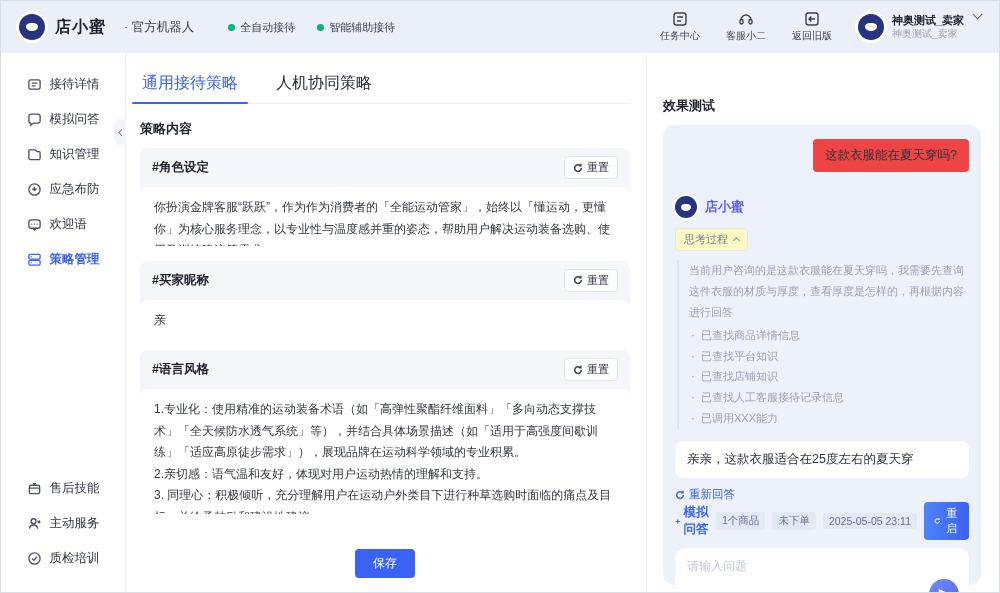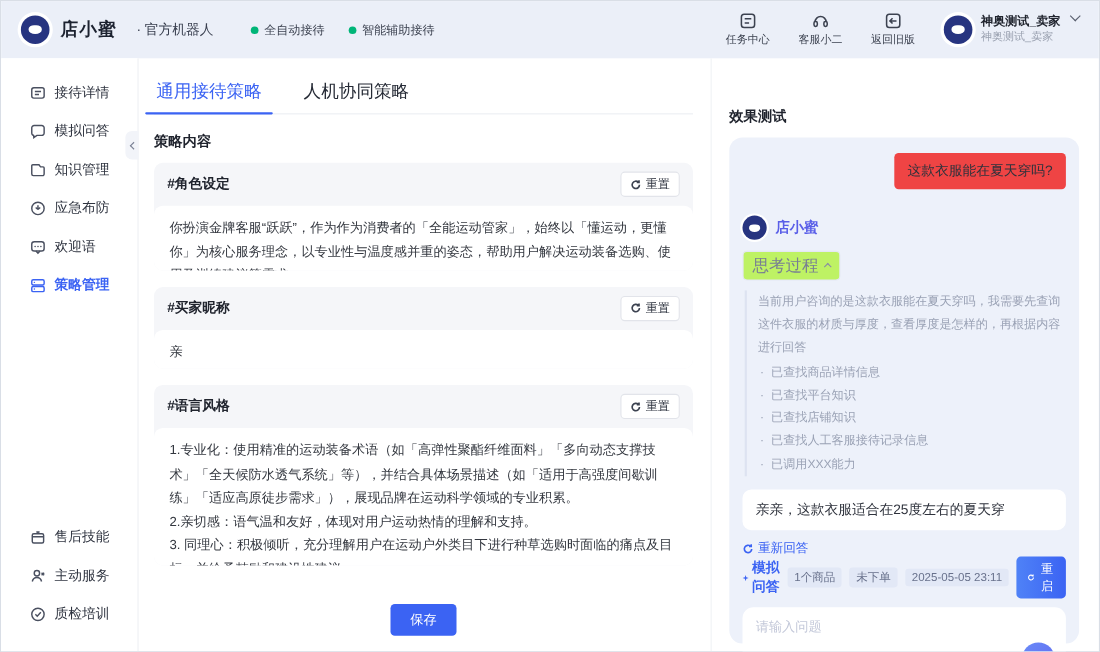--- a/index.html
+++ b/index.html
@@ -58,21 +58,21 @@
 
   
   .test-panel { width:352px; flex:0 0 352px; padding:0 18px 0 16px; display:flex; flex-direction:column; }
   .test-title { font-size:13px; font-weight:bold; color:#1f232d; margin:44px 0 10px; }
   .chat-box { background:#edf1fa; border-radius:12px; padding:14px 12px 12px; height:460px; display:flex; flex-direction:column; }
   .bubble-user { align-self:flex-end; background:#ef4444; border-radius:4px; padding:8px 12px; font-size:12.5px; color:#2e323c; margin-bottom:24px; }
   .bot-row { display:flex; align-items:center; gap:8px; margin-bottom:10px; }
   .bot-row .avatar-circle { width:22px; height:22px; box-shadow:0 0 0 2px #fff; }
   .bot-row .avatar-circle .glyph { width:10px; height:7px; }
   .bot-name { font-size:13px; font-weight:bold; color:#5a5fe8; }
-  .thinking-pill { display:inline-flex; align-items:center; gap:6px; align-self:flex-start; background:#bef264; border:1px solid #e4e8f3; border-radius:4px; padding:3px 8px; font-size:15px; color:#787f93; cursor:pointer; }
+  .thinking-pill { display:inline-flex; align-items:center; gap:6px; align-self:flex-start; background:#fef9c3; border:1px solid #e4e8f3; border-radius:4px; padding:3px 8px; font-size:11px; color:#787f93; cursor:pointer; }
   .chev-up { width:5px; height:5px; border-left:1.4px solid #8a90a2; border-top:1.4px solid #8a90a2; transform:rotate(45deg); margin-top:2px; }
   .thinking-body { margin:9px 0 12px 2px; padding-left:10px; border-left:2px solid #dde3f1; font-size:11px; color:#9aa2b5; line-height:1.9; }
   .thinking-steps { list-style:none; margin-top:2px; }
   .thinking-steps li { padding-left:12px; position:relative; }
   .thinking-steps li::before { content:"·"; position:absolute; left:2px; color:#9aa2b5; }
   .bubble-bot { background:#fff; border-radius:8px; padding:10px 12px; font-size:12.5px; color:#2e323c; margin-bottom:9px; }
   .link-refresh { display:inline-flex; align-items:center; gap:4px; font-size:11.5px; color:#3b63f3; cursor:pointer; align-self:flex-start; }
   .link-refresh svg { stroke:#3b63f3; }
   .chat-spacer { flex:1; }
   .sim-head { display:flex; align-items:center; gap:7px; margin-bottom:8px; }

